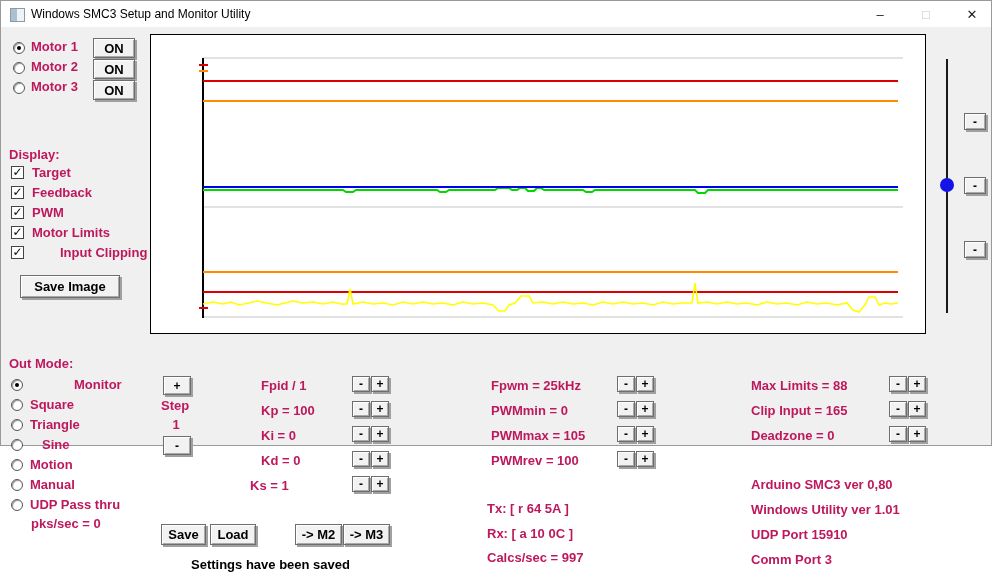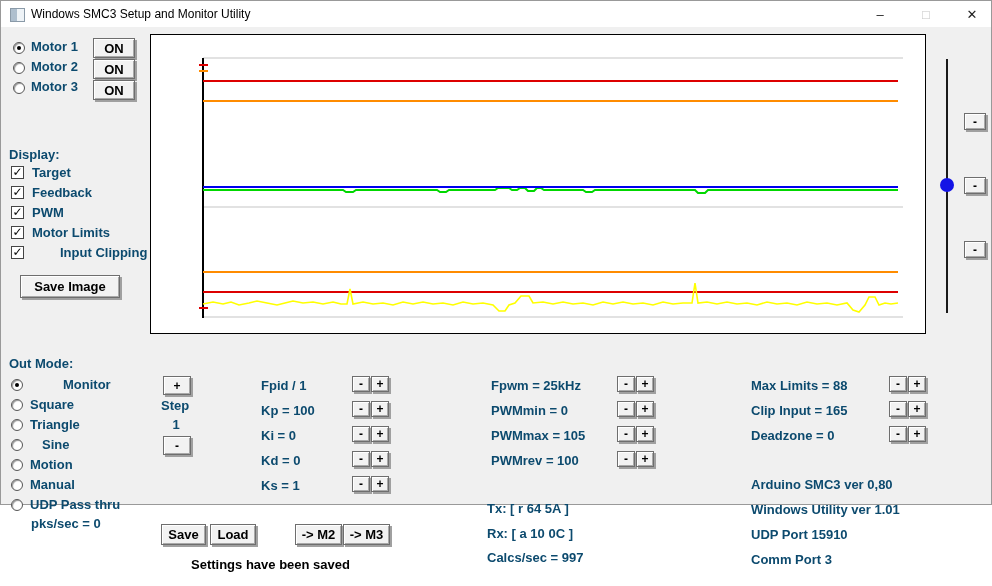--- a/index.html
+++ b/index.html
@@ -1,27 +1,27 @@
 <!DOCTYPE html>
 <html><head>
 <meta charset="utf-8">
 <style>
   html,body{margin:0;padding:0;}
   body{width:992px;height:586px;overflow:hidden;
        font-family:"Liberation Sans","DejaVu Sans",sans-serif;-webkit-font-smoothing:none;}
-  .window{position:relative;width:992px;height:505px;background:#f0f0f0;
+  .window{position:relative;width:992px;height:446px;background:#f0f0f0;
           border:1px solid #999;box-sizing:border-box;}
   .abs{position:absolute;}
   .titlebar{left:0;top:0;width:100%;height:26px;background:#ffffff;}
   .title-text{left:30px;top:6px;font-size:12px;color:#000;white-space:nowrap;}
   .app-icon{left:9px;top:7px;width:13px;height:12px;border:1px solid #8a9aa8;
             background:linear-gradient(to right,#aebfce 45%,#eef3f7 45%);}
   .wbtn{width:26px;height:20px;display:flex;align-items:center;justify-content:center;
         font-size:13px;color:#222;}
-  .lbl{font-weight:bold;font-size:13px;color:#0c4a6e;white-space:nowrap;}
+  .lbl{font-weight:bold;font-size:13px;color:#be185d;white-space:nowrap;}
   .btn{background:#f2f2f2;border:1px solid #6e6e6e;box-sizing:border-box;
        box-shadow:2px 2px 0 #a0a0a0, inset 1px 1px 0 #ffffff, inset -1px -1px 0 #a9a9a9;
        display:flex;align-items:center;justify-content:center;
        font-weight:bold;font-size:13px;color:#000;cursor:pointer;white-space:nowrap;}
   .sbtn{font-size:12px;line-height:10px;}
   .radio{width:12px;height:12px;border-radius:50%;background:#fff;border:1px solid #555;
          box-shadow:inset 1px 1px 1px #9a9a9a;box-sizing:border-box;position:absolute;}
   .radio.on::after{content:"";position:absolute;left:3px;top:3px;width:4px;height:4px;
          border-radius:50%;background:#000;}
   .checkbox{width:13px;height:13px;background:#fff;border:1px solid #444;
@@ -98,21 +98,21 @@
 
   <div class="abs slider-track"></div>
   <div class="abs slider-knob" style="background: rgb(20, 20, 230);"></div>
   <div class="abs btn sbtn" style="left:963px;top:112px;width:22px;height:17px;">-</div>
   <div class="abs btn sbtn" style="left:963px;top:176px;width:22px;height:17px;">-</div>
   <div class="abs btn sbtn" style="left:963px;top:240px;width:22px;height:17px;">-</div>
 
   <div class="abs lbl" style="left:8px;top:355px;">Out Mode:</div>
 
   <div class="abs radio on" style="left:10px;top:378px;"></div>
-  <div class="abs lbl" style="left:18px;top:376px;padding-left:44px;">Monitor</div>
+  <div class="abs lbl" style="left:29px;top:376px;padding-left:44px;">Monitor</div>
   <div class="abs radio" style="left:10px;top:398px;"></div>
   <div class="abs lbl" style="left:29px;top:396px;">Square</div>
   <div class="abs radio" style="left:10px;top:418px;"></div>
   <div class="abs lbl" style="left:29px;top:416px;">Triangle</div>
   <div class="abs radio" style="left:10px;top:438px;"></div>
   <div class="abs lbl" style="left:29px;top:436px;margin-left:12px;">Sine</div>
   <div class="abs radio" style="left:10px;top:458px;"></div>
   <div class="abs lbl" style="left:29px;top:456px;">Motion</div>
   <div class="abs radio" style="left:10px;top:478px;"></div>
   <div class="abs lbl" style="left:29px;top:476px;">Manual</div>
@@ -134,21 +134,21 @@
   <div class="abs btn sbtn" style="left:370px;top:400px;width:18px;height:16px;">+</div>
 
   <div class="abs lbl" style="left:260px;top:427px;">Ki = 0</div>
   <div class="abs btn sbtn" style="left:351px;top:425px;width:18px;height:16px;">-</div>
   <div class="abs btn sbtn" style="left:370px;top:425px;width:18px;height:16px;">+</div>
 
   <div class="abs lbl" style="left:260px;top:452px;">Kd = 0</div>
   <div class="abs btn sbtn" style="left:351px;top:450px;width:18px;height:16px;">-</div>
   <div class="abs btn sbtn" style="left:370px;top:450px;width:18px;height:16px;">+</div>
 
-  <div class="abs lbl" style="left:260px;top:477px;">Ks = 1</div>
+  <div class="abs lbl" style="left:249px;top:477px;">Ks = 1</div>
   <div class="abs btn sbtn" style="left:351px;top:475px;width:18px;height:16px;">-</div>
   <div class="abs btn sbtn" style="left:370px;top:475px;width:18px;height:16px;">+</div>
 
   <div class="abs lbl" style="left:490px;top:377px;">Fpwm = 25kHz</div>
   <div class="abs btn sbtn" style="left:616px;top:375px;width:18px;height:16px;">-</div>
   <div class="abs btn sbtn" style="left:635px;top:375px;width:18px;height:16px;">+</div>
 
   <div class="abs lbl" style="left:490px;top:402px;">PWMmin = 0</div>
   <div class="abs btn sbtn" style="left:616px;top:400px;width:18px;height:16px;">-</div>
   <div class="abs btn sbtn" style="left:635px;top:400px;width:18px;height:16px;">+</div>

